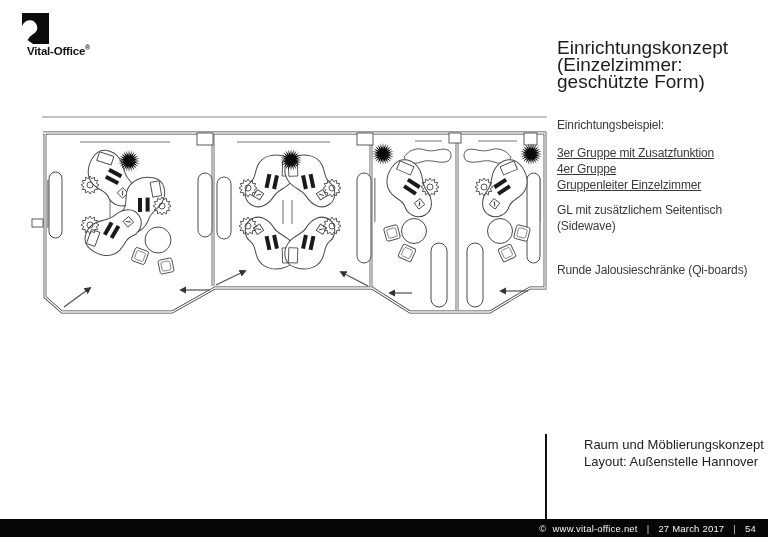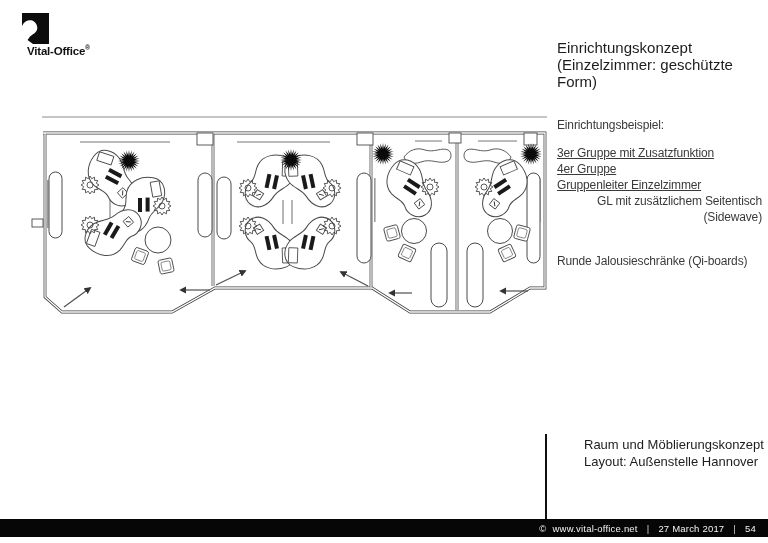--- a/index.html
+++ b/index.html
@@ -10,28 +10,28 @@
   
   .logo{position:absolute;left:22px;top:13px;}
   .logo-text{
     position:absolute;left:5px;top:31px;white-space:nowrap;
     font-size:11.5px;font-weight:bold;color:#111;letter-spacing:-0.2px;
   }
   .logo-text sup{font-size:7px;}
   
   .title-block{
     position:absolute;left:557px;top:39px;width:205px;
-    font-size:15px;line-height:17px;color:#1d1d1d;
+    font-size:19px;line-height:17px;color:#1d1d1d;
   }
   .concept-block{
     position:absolute;left:557px;top:117px;width:205px;
     font-size:12px;line-height:16px;color:#3a3a3a;letter-spacing:-0.15px;
   }
   .concept-group-1{margin-top:12px;text-decoration:underline;}
-  .concept-group-2{text-align:right;}
+  .concept-group-2{margin-top:9px;}
   .concept-group-3{margin-top:28px;}
   .project-block{
     position:absolute;left:557px;top:436px;width:205px;
     font-size:13px;line-height:17px;color:#1d1d1d;margin-left:27px;
   }
   .project-rule{
     position:absolute;left:545px;top:434px;width:2px;height:85px;background:#111;
   }
   
   .footer-bar{

